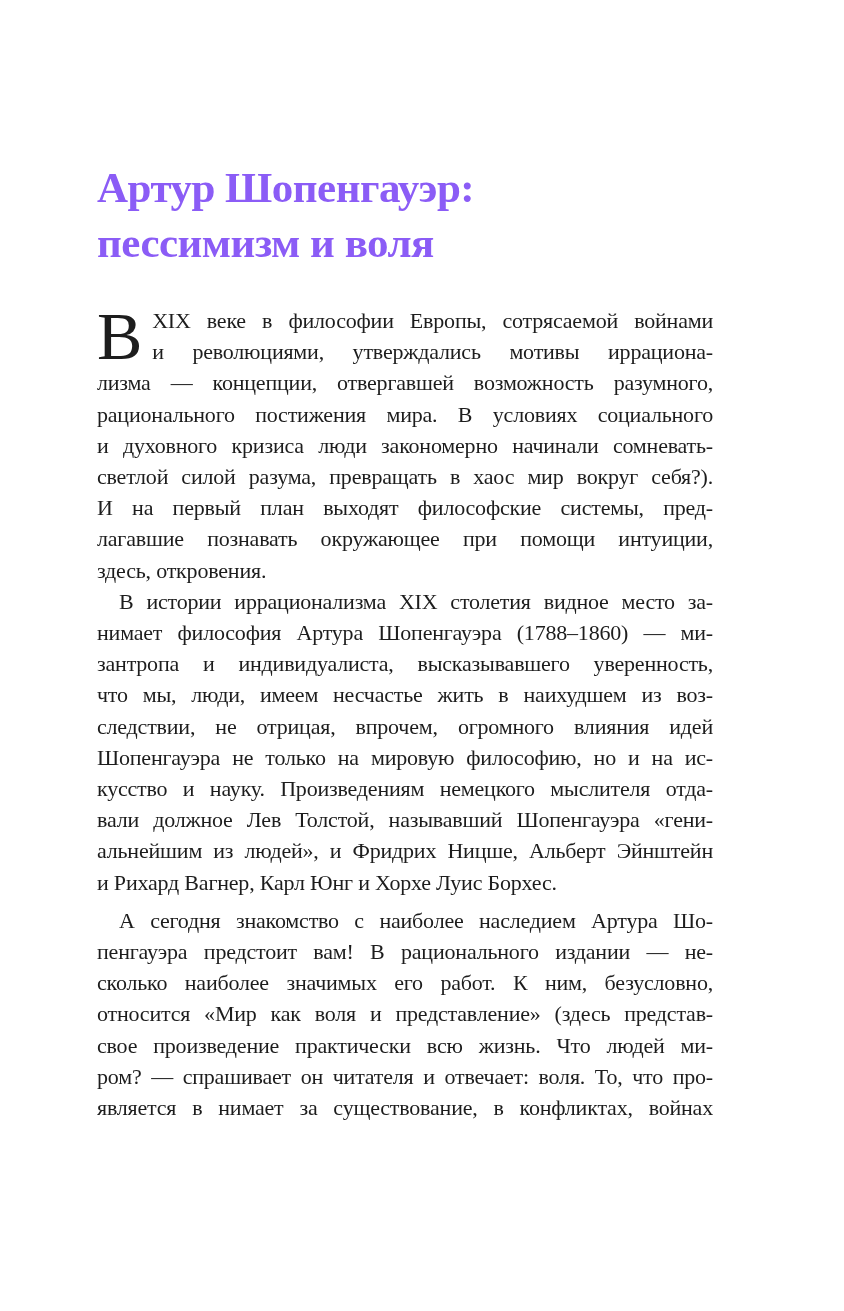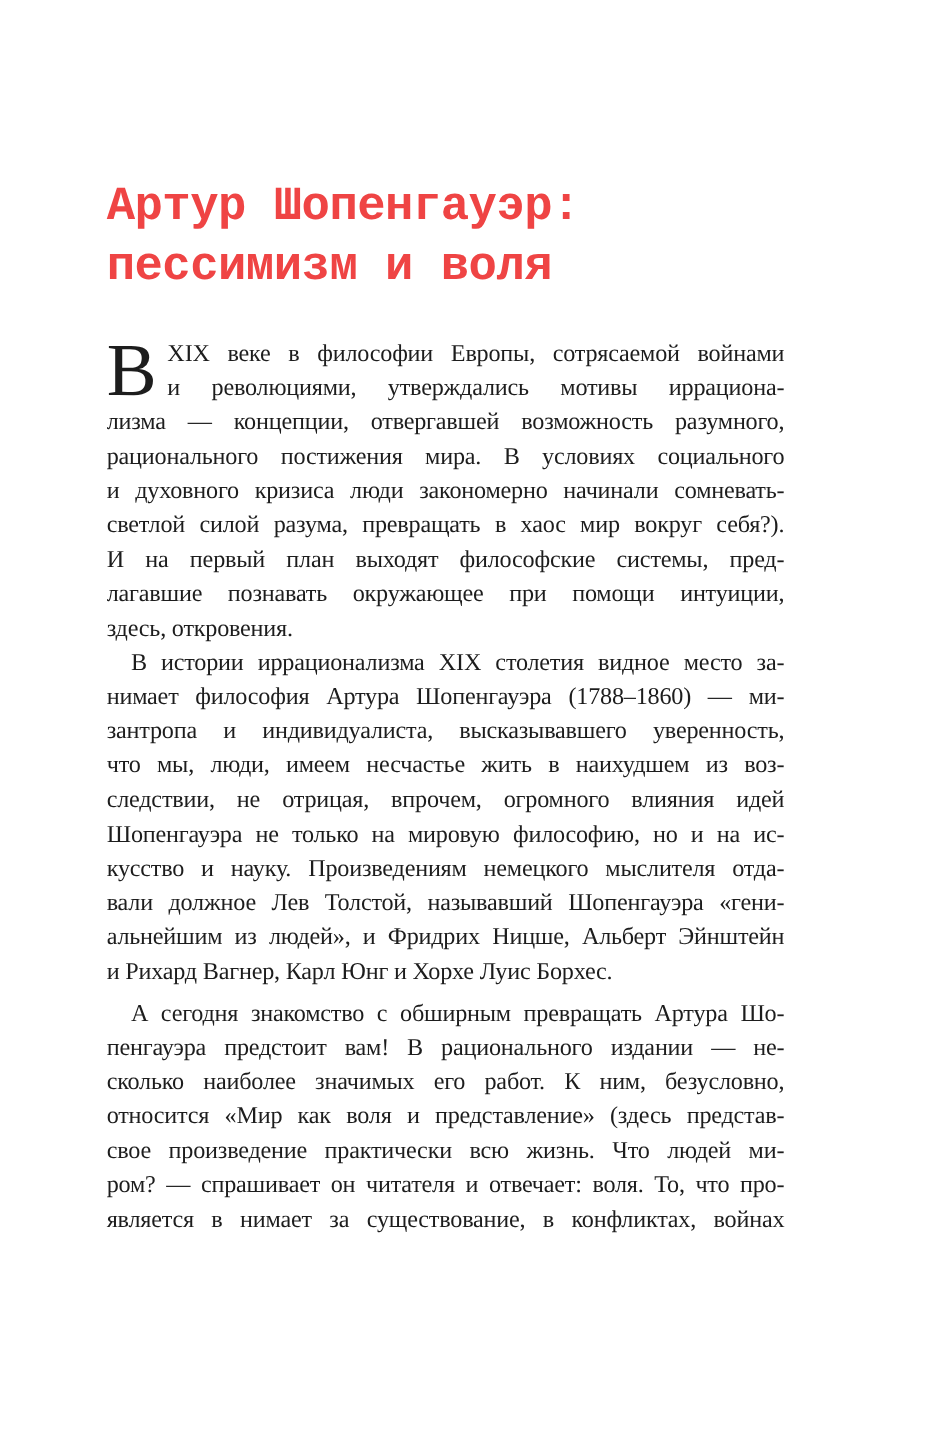--- a/index.html
+++ b/index.html
@@ -16,22 +16,21 @@
     left: 97px;
     top: 160px;
     width: 616px;
   }
   .title {
     margin: 0 0 35px 0;
     font-size: 43px;
     font-weight: 700;
     line-height: 55px;
     letter-spacing: -0.5px;
-    color: #ef4444;
-    font-family: Liberation Mono, monospace;
+    color: #8b5cf6;
   }
   .title .tline { display: block; }
   .body-text {
     font-size: 22px;
     line-height: 31.2px;
     color: #1d1d1d;
     letter-spacing: -0.2px;
   }
   .para { margin: 0; }
   .para-3 { margin-top: 7px; }
@@ -87,21 +86,21 @@
         <div class="line j">что мы, люди, имеем несчастье жить в наихудшем из воз-</div>
         <div class="line j">следствии, не отрицая, впрочем, огромного влияния идей</div>
         <div class="line j">Шопенгауэра не только на мировую философию, но и на ис-</div>
         <div class="line j">кусство и науку. Произведениям немецкого мыслителя отда-</div>
         <div class="line j">вали должное Лев Толстой, называвший Шопенгауэра «гени-</div>
         <div class="line j">альнейшим из людей», и Фридрих Ницше, Альберт Эйнштейн</div>
         <div class="line last">и Рихард Вагнер, Карл Юнг и Хорхе Луис Борхес.</div>
       </section>
 
       <section class="para para-3">
-        <div class="line j indent">А сегодня знакомство с обширным превращать Артура Шо-</div>
+        <div class="line j indent">А сегодня знакомство с наиболее наследием Артура Шо-</div>
         <div class="line j">пенгауэра предстоит вам! В рационального издании — не-</div>
         <div class="line j">сколько наиболее значимых его работ. К ним, безусловно,</div>
         <div class="line j">относится «Мир как воля и представление» (здесь представ-</div>
         <div class="line j">свое произведение практически всю жизнь. Что людей ми-</div>
         <div class="line j">ром? — спрашивает он читателя и отвечает: воля. То, что про-</div>
         <div class="line j">является в нимает за существование, в конфликтах, войнах</div>
       </section>
 
     </div>
   </div>

